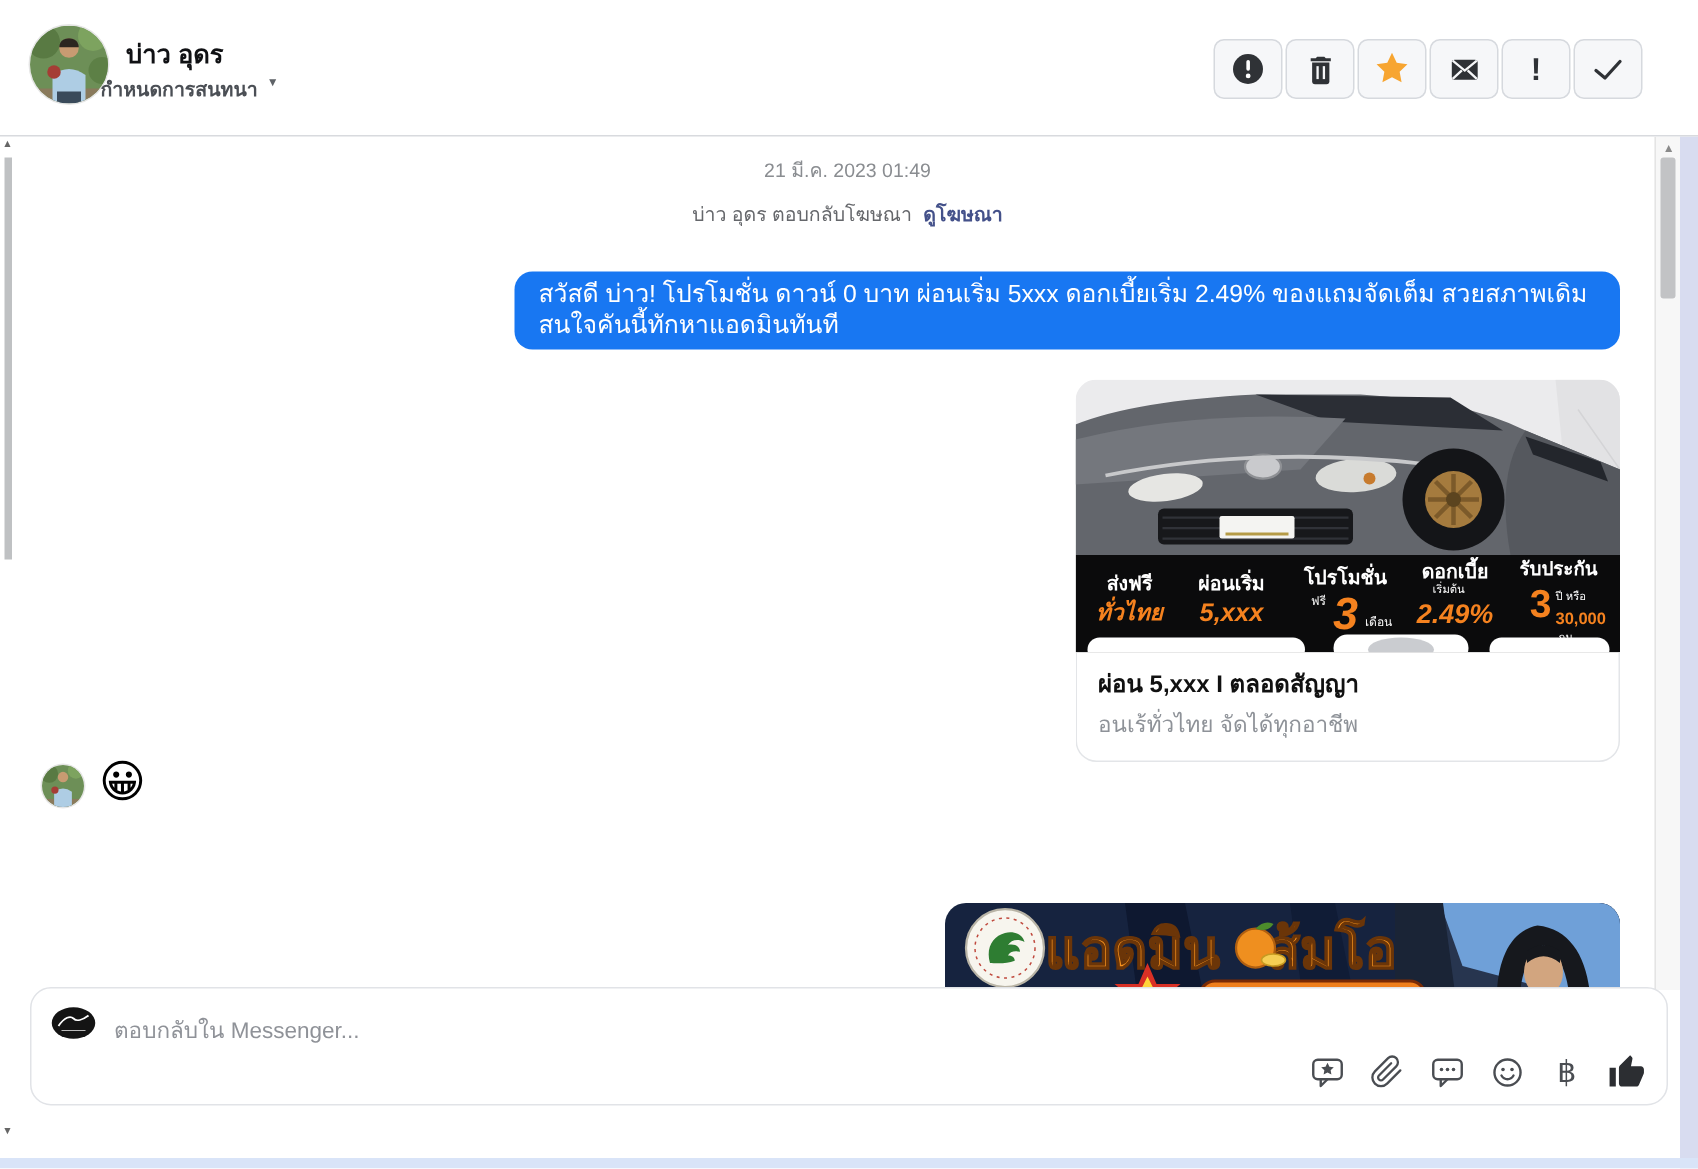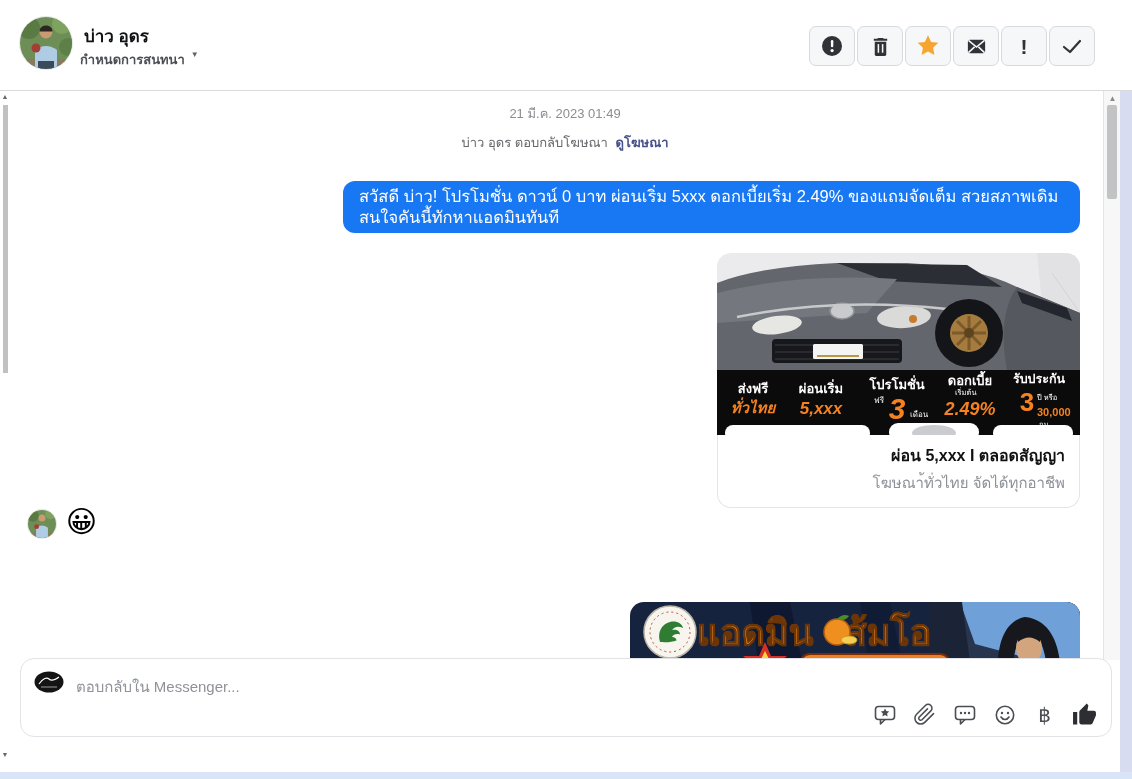--- a/index.html
+++ b/index.html
@@ -8,41 +8,41 @@
   .screen{position:absolute;inset:0;}
   .right-edge{position:absolute;right:0;top:0;width:12px;height:779px;background:#d8dcf0;}
   .bottom-edge{position:absolute;left:0;bottom:0;width:1132px;height:7px;background:#d9e4f8;}
 
   
   .header{position:absolute;left:0;top:0;width:1132px;height:90px;background:#fff;
           border-bottom:1px solid #d8dade;z-index:3;}
   .avatar-lg{position:absolute;left:20px;top:17px;width:52px;height:52px;border-radius:50%;
              overflow:hidden;box-shadow:0 0 0 1px rgba(0,0,0,.1);}
   .contact-name{position:absolute;left:84px;top:22px;font-size:17px;font-weight:700;color:#101114;}
-  .subtitle{position:absolute;left:80px;top:49px;font-size:13px;font-weight:600;color:#4b4f55;
+  .subtitle{position:absolute;left:67px;top:49px;font-size:13px;font-weight:600;color:#4b4f55;
             display:flex;gap:6px;cursor:pointer;}
   .caret{font-size:8px;color:#5f6368;margin-top:1px;}
   .actions{position:absolute;top:26px;right:37px;display:flex;gap:2px;}
   .abtn{width:46px;height:40px;background:#f6f7f9;border:1px solid #d6d9de;border-radius:7px;
         display:flex;align-items:center;justify-content:center;cursor:pointer;box-sizing:border-box;}
   .excl-glyph{font-size:21px;font-weight:600;color:#2f3236;line-height:1;}
 
   
   .chat{position:absolute;left:10px;top:91px;width:1110px;height:569px;background:#fff;overflow:hidden;}
   .timestamp{position:absolute;top:12px;left:0;width:100%;text-align:center;font-size:13px;color:#8a8d91;}
   .ad-reply{position:absolute;top:41px;left:0;width:100%;text-align:center;font-size:13px;color:#65676b;}
   .ad-link{font-weight:700;color:#44518a;margin-left:4px;cursor:pointer;text-align:right;}
   .bubble{position:absolute;background:#1877F2;color:#ffffff;font-size:16.5px;}
   .b1{right:40px;top:90px;width:705px;padding:5px 16px;line-height:21px;border-radius:12px;}
   .b2{right:40px;top:467px;padding:6px 16px;line-height:24px;border-radius:16px;white-space:nowrap;}
   .attachment{position:absolute;right:40px;top:162px;width:363px;cursor:pointer;}
   .car-img{width:363px;height:182px;border-radius:14px 14px 0 0;overflow:hidden;display:block;}
   .car-img svg{display:block;}
   .ad-card{border:1px solid #e3e5e8;border-top:none;border-radius:0 0 14px 14px;background:#fff;
-           padding:8px 14px 12px;box-sizing:border-box;text-align:right;}
+           padding:8px 14px 12px;box-sizing:border-box;}
   .ad-card-title{font-size:16px;font-weight:700;color:#111;}
   .ad-card-sub{font-size:15px;color:#8e9298;margin-top:3px;}
   .avatar-sm{position:absolute;left:18px;top:419px;width:28px;height:28px;border-radius:50%;
              overflow:hidden;box-shadow:0 0 0 1px rgba(0,0,0,.1);}
   .emoji-msg{position:absolute;left:56px;top:414px;font-size:30px;line-height:34px;cursor:pointer;}
   .banner{position:absolute;right:40px;top:511px;width:450px;height:150px;border-radius:14px 14px 0 0;
           overflow:hidden;cursor:pointer;}
   .chat-scrollbar{position:absolute;right:0;top:0;width:17px;height:100%;background:#f7f7f7;
                   border-left:1px solid #e4e4e4;box-sizing:border-box;}
   .sb-arrow{position:absolute;top:3px;left:0;width:17px;text-align:center;font-size:8px;color:#8a8a8a;}
@@ -186,21 +186,21 @@
           </g>
 
           <rect x="8" y="172" width="145" height="16" rx="8" fill="#ffffff"></rect>
           <rect x="172" y="170" width="90" height="18" rx="9" fill="#ffffff"></rect>
           <ellipse cx="217" cy="180" rx="22" ry="8" fill="#caccd0"></ellipse>
           <rect x="276" y="172" width="80" height="16" rx="8" fill="#ffffff"></rect>
         </svg>
       </div>
       <div class="ad-card">
         <div class="ad-card-title">ผ่อน 5,xxx I ตลอดสัญญา</div>
-        <div class="ad-card-sub">โฆษณา้ทั่วไทย จัดได้ทุกอาชีพ</div>
+        <div class="ad-card-sub">อนเร้ทั่วไทย จัดได้ทุกอาชีพ</div>
       </div>
     </div>
 
     <div class="avatar-sm">
       <svg viewBox="0 0 52 52" width="28" height="28">
         <rect width="52" height="52" fill="#6d8f57"></rect>
         <circle cx="9" cy="11" r="11" fill="#597a43"></circle>
         <circle cx="42" cy="7" r="10" fill="#7da35f"></circle>
         <rect x="0" y="42" width="52" height="10" fill="#8a7a5c"></rect>
         <circle cx="26" cy="15" r="6.5" fill="#c89b72"></circle>

